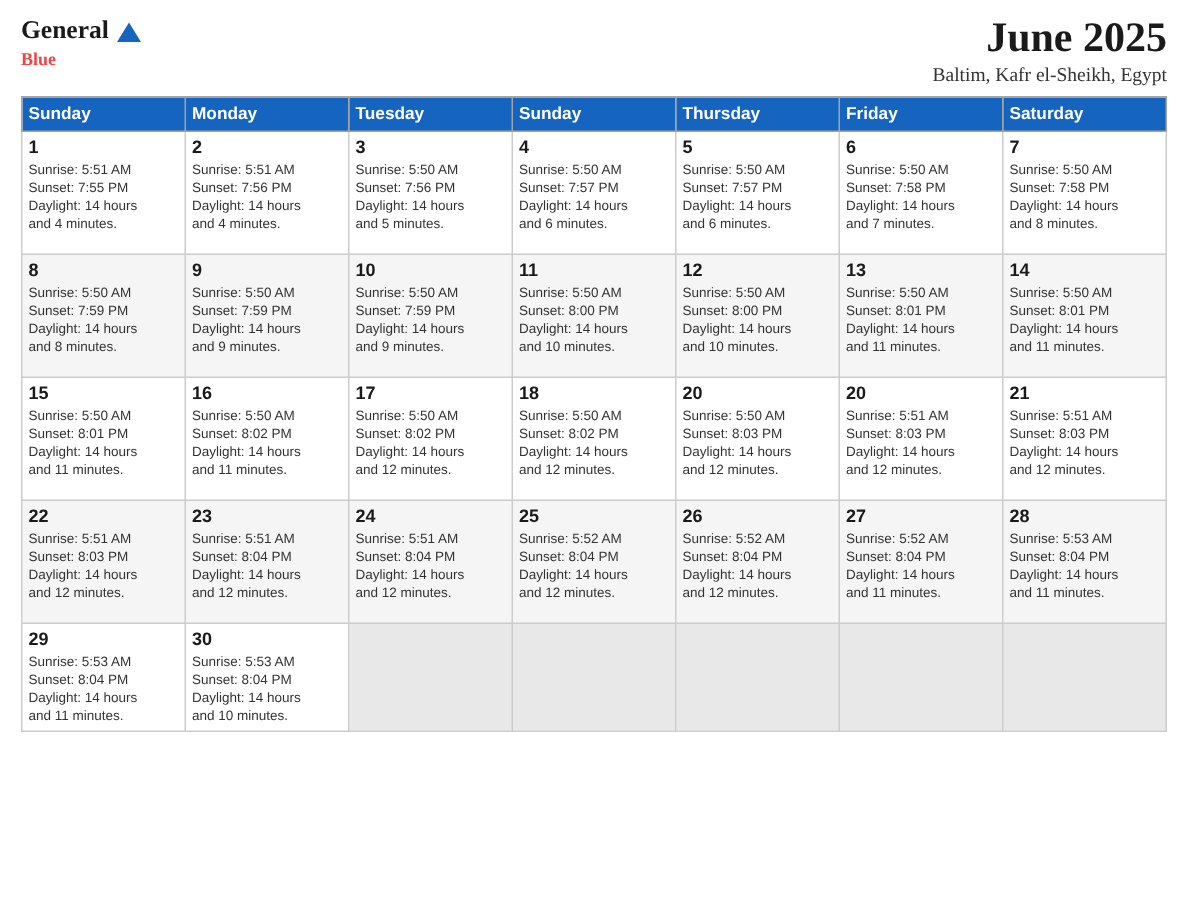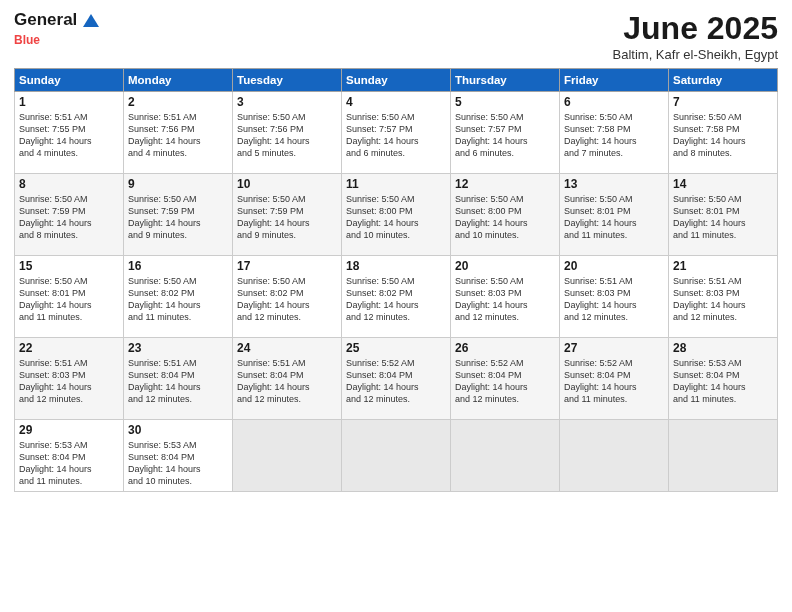--- a/index.html
+++ b/index.html
@@ -13,35 +13,36 @@
     .page {
       width: 792px;
       height: 612px;
       padding: 10px 14px;
     }
     .header {
       display: flex;
       justify-content: space-between;
       align-items: flex-start;
       margin-bottom: 6px;
+      font-family: Liberation Serif, serif;
     }
     .logo {
       display: flex;
       flex-direction: column;
       align-items: flex-start;
     }
     .logo-row {
       display: flex;
       align-items: center;
     }
     .title-block {
       text-align: right;
     }
     .month-title {
-      font-size: 32px;
+      font-size: 28px;
       font-weight: bold;
       color: #1a1a1a;
     }
     .location {
       font-size: 13px;
       color: #333;
     }
     .calendar {
       width: 100%;
       border-collapse: collapse;

